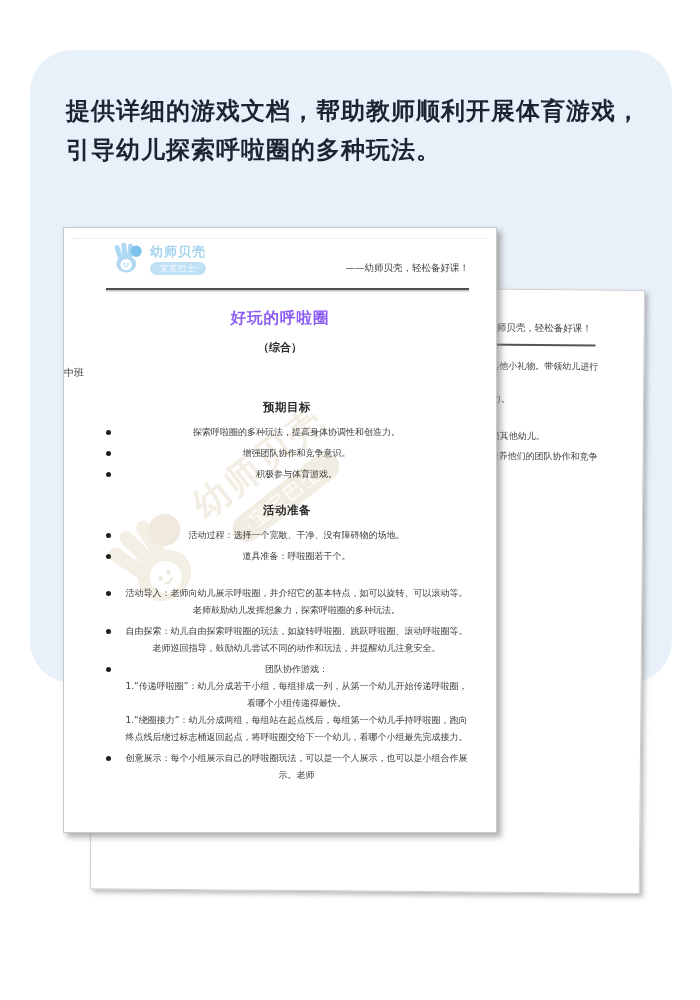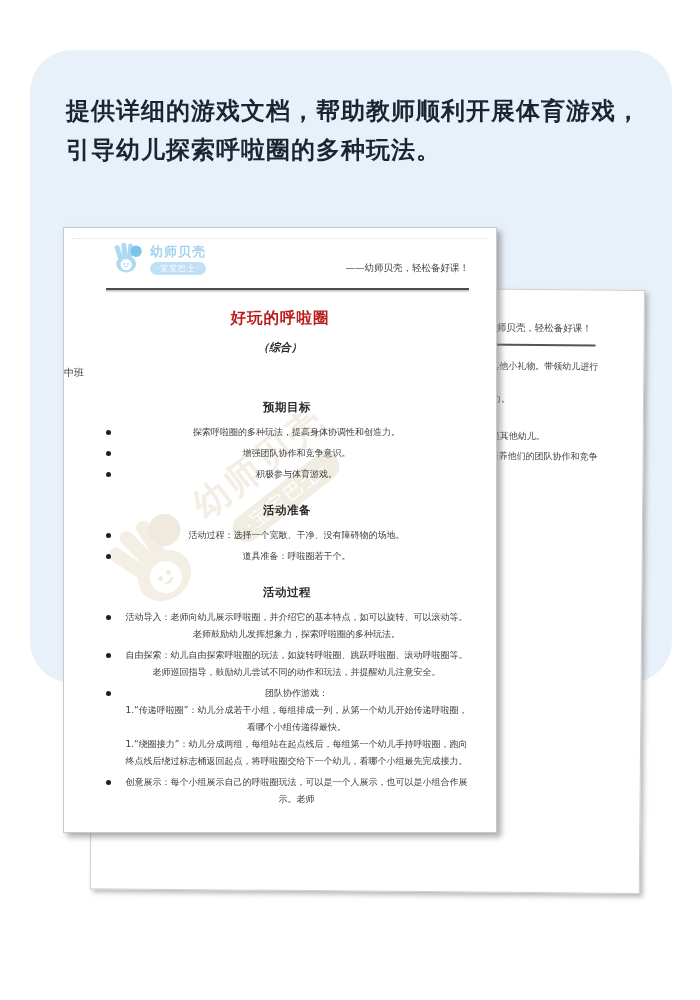--- a/index.html
+++ b/index.html
@@ -46,23 +46,23 @@
     font-size:8px;color:#ffffff;background:#bfe0f5;border-radius:8px;
     padding:1px 6px;letter-spacing:1px;white-space:nowrap;
   }
   .hdr-slogan{position:absolute;right:27px;top:34px;font-size:9.5px;color:#3c3c3c;}
   .hdr-rule{
     position:absolute;left:42px;right:27px;top:60px;height:2px;background:#4d4d4d;
     box-shadow:0 1.5px 1.5px rgba(0,0,0,.28);
   }
   
   .doc-title{position:absolute;left:0;right:0;top:80px;text-align:center;
-    font-size:15.5px;font-weight:700;color:#b91c1c;letter-spacing:1px;}
+    font-size:15.5px;font-weight:700;color:#8b5cf6;letter-spacing:1px;}
   .doc-subtitle{position:absolute;left:0;right:0;top:112px;text-align:center;
-    font-size:11px;font-weight:700;color:#2e2e2e;font-style:italic;}
+    font-size:11px;font-weight:700;color:#2e2e2e;}
   .doc-grade{position:absolute;left:0;right:0;top:138px;text-align:left;
     font-size:10px;color:#3a3a3a;}
   .doc-content{position:absolute;left:40px;right:26px;top:172px;}
   .sec-heading{font-size:11.5px;font-weight:700;color:#2b2b2b;letter-spacing:.5px;
     margin:0 0 9px 0;}
   .sec{margin-bottom:20px;text-align:center;}
   .bullet{display:flex;margin-bottom:4px;}
   .bullet .b-dot{flex:none;width:5px;height:5px;border-radius:50%;background:#1e1e1e;
     margin:6px 12px 0 2px;}
   .b-text{flex:1;font-size:9px;line-height:17px;color:#3c3c3c;}
@@ -179,21 +179,20 @@
           <span class="b-dot"></span>
           <span class="b-text">活动过程：选择一个宽敞、干净、没有障碍物的场地。</span>
         </div>
         <div class="bullet">
           <span class="b-dot"></span>
           <span class="b-text">道具准备：呼啦圈若干个。</span>
         </div>
       </div>
 
       <div class="sec">
-        <div class="sec-heading">活动过程</div>
         <div class="bullet">
           <span class="b-dot"></span>
           <span class="b-text">活动导入：老师向幼儿展示呼啦圈，并介绍它的基本特点，如可以旋转、可以滚动等。老师鼓励幼儿发挥想象力，探索呼啦圈的多种玩法。</span>
         </div>
         <div class="bullet">
           <span class="b-dot"></span>
           <span class="b-text">自由探索：幼儿自由探索呼啦圈的玩法，如旋转呼啦圈、跳跃呼啦圈、滚动呼啦圈等。老师巡回指导，鼓励幼儿尝试不同的动作和玩法，并提醒幼儿注意安全。</span>
         </div>
         <div class="bullet">
           <span class="b-dot"></span>

